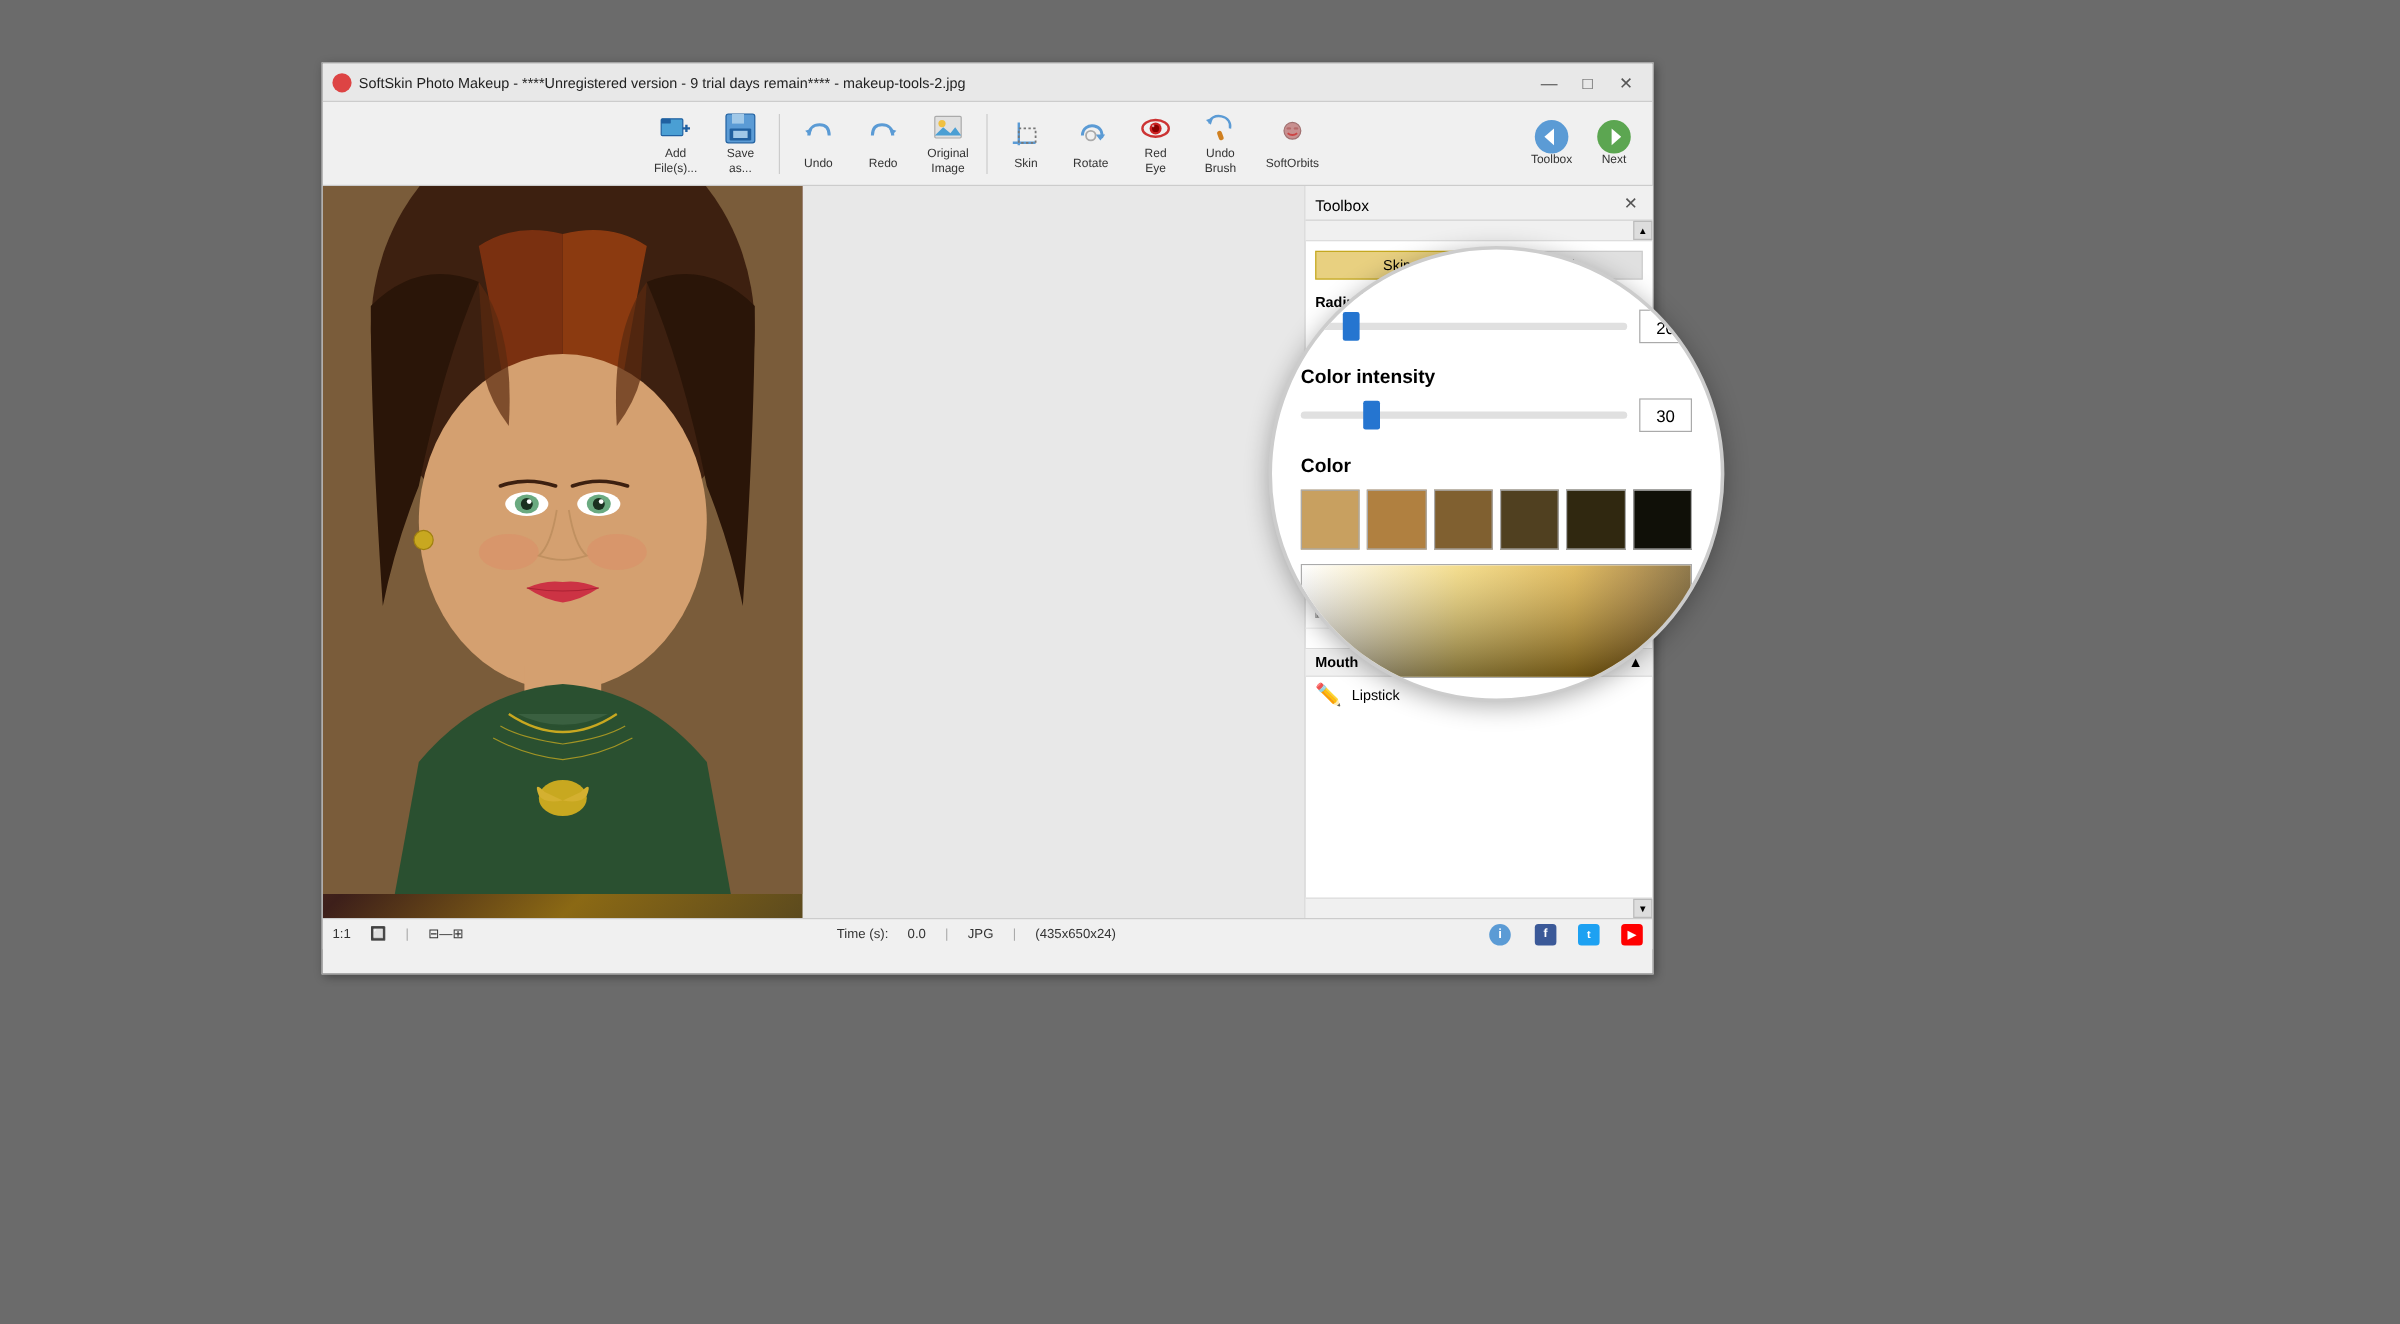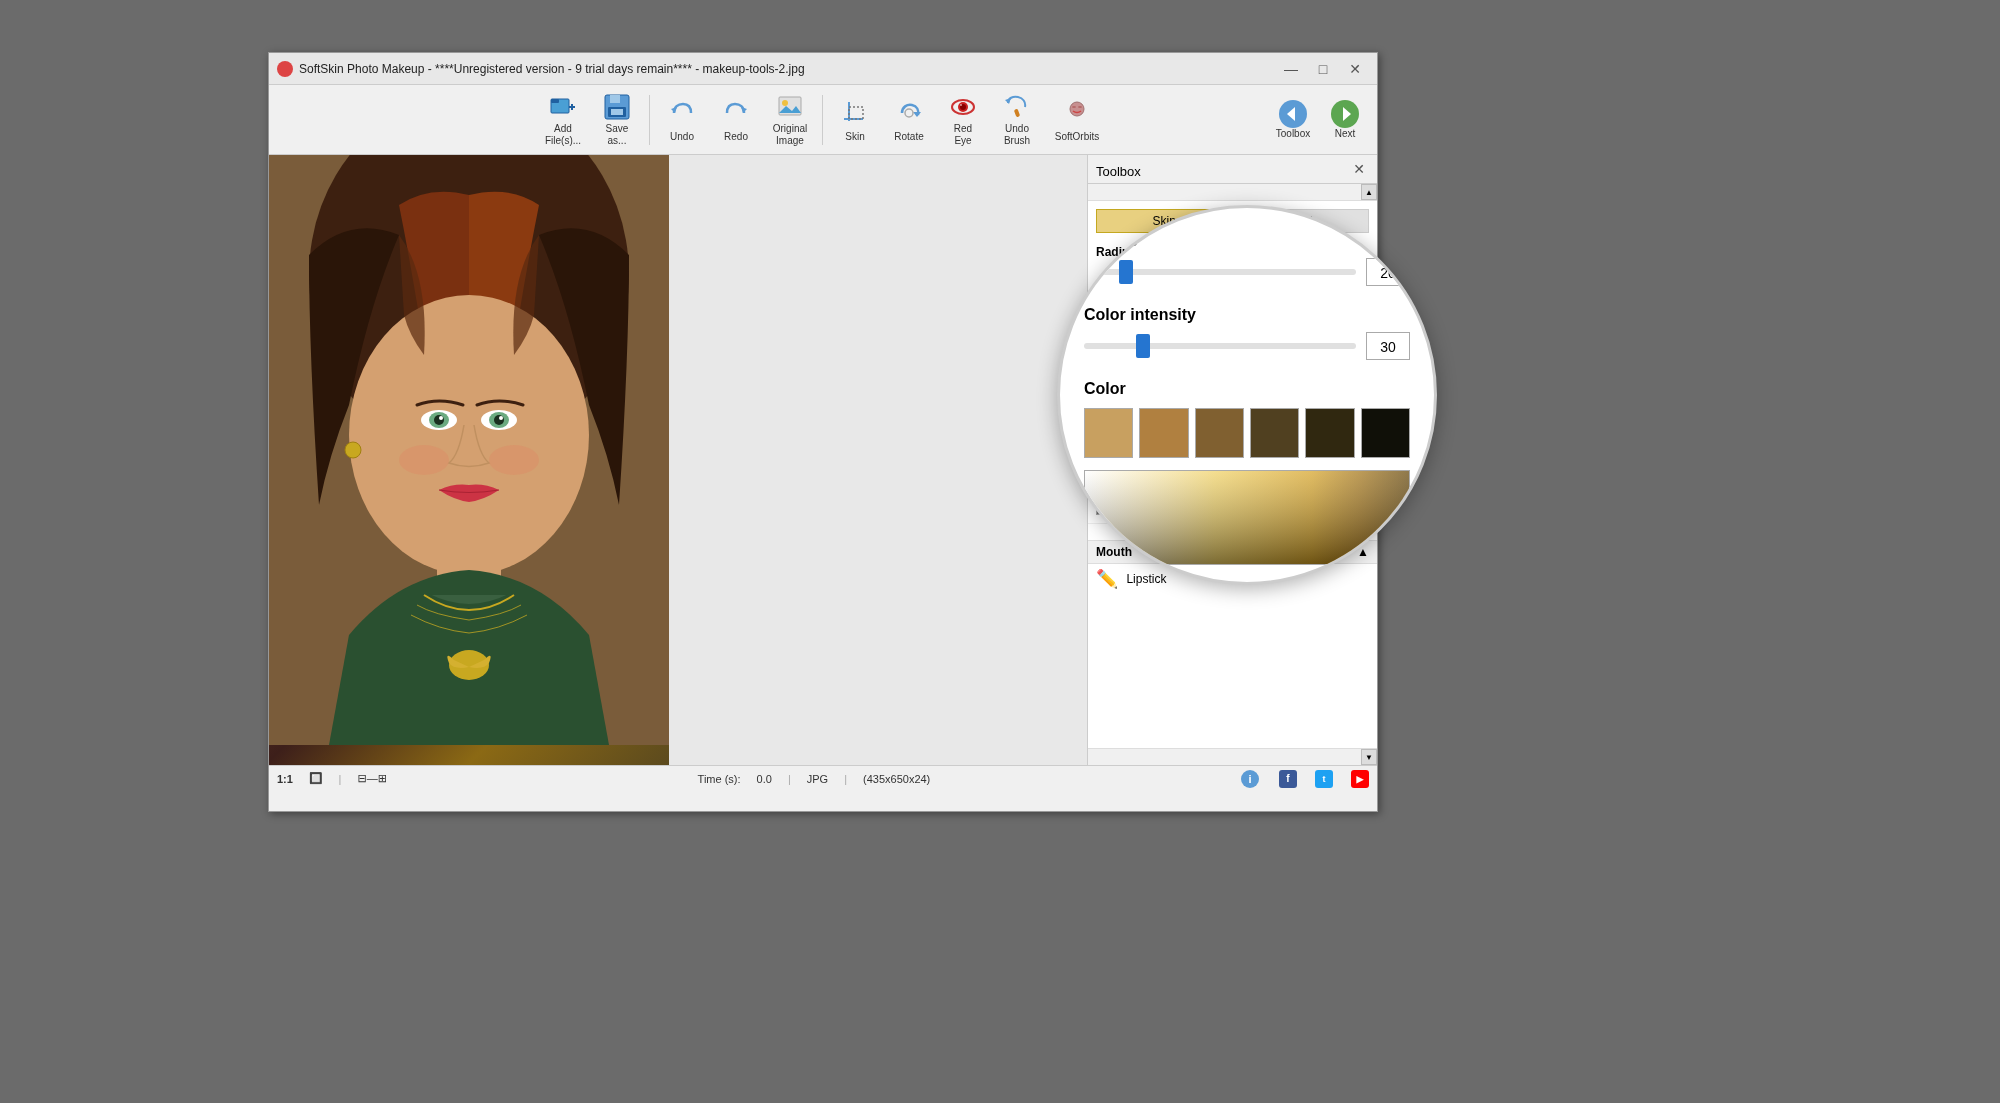--- a/index.html
+++ b/index.html
@@ -320,21 +320,21 @@
       background: #f0f0f0;
       border-top: 1px solid #ccc;
       display: flex;
       align-items: center;
       padding: 0 8px;
       font-size: 11px;
       color: #333;
       gap: 16px;
     }
     .status-zoom {
-      font-weight: bold;
+      font-weight: normal;
     }
     .status-sep {
       color: #aaa;
     }
     
     .magnifier-overlay {
       position: absolute;
       right: -60px;
       top: 50px;
       width: 380px;

